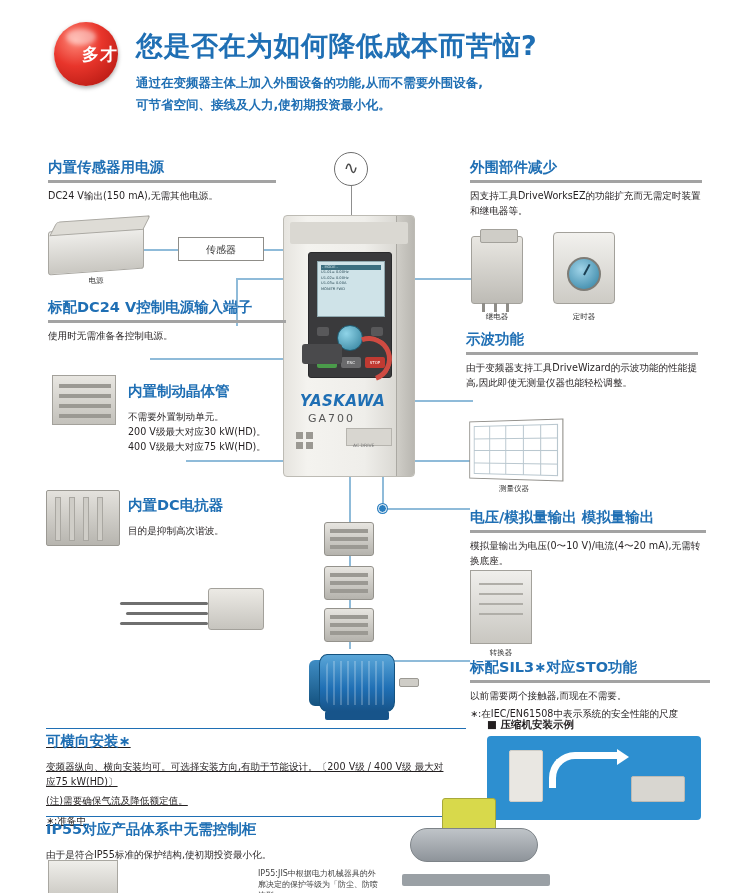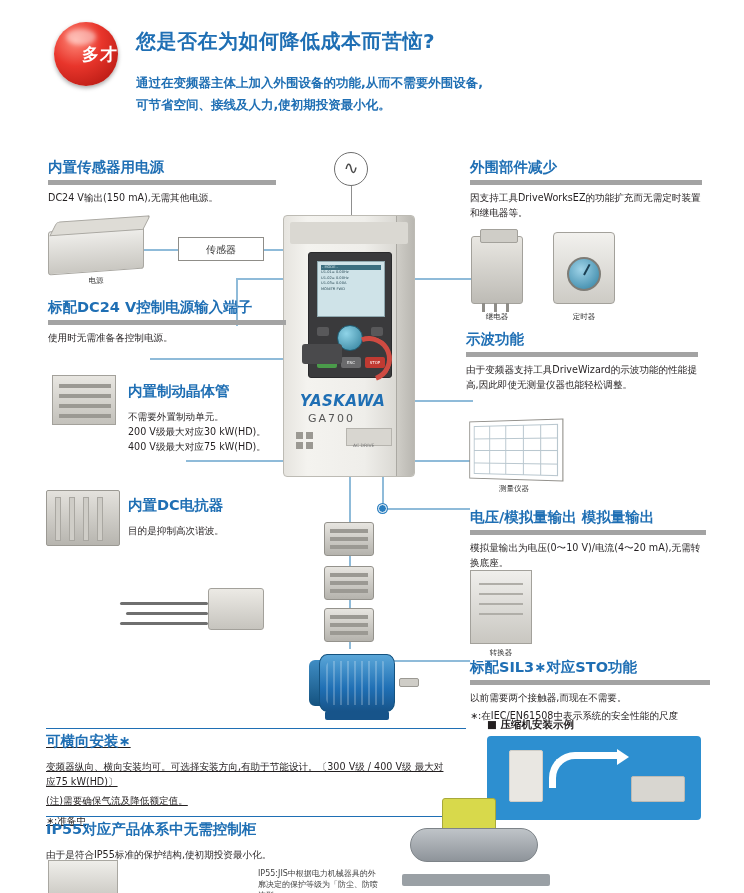--- a/index.html
+++ b/index.html
@@ -23,32 +23,32 @@
   .badge span {
     position:absolute; left:0; right:0; top:50%; transform:translateY(-50%);
     text-align:right; color:#fff; font-size:17px; font-weight:bold; letter-spacing:1px;
   }
   .badge:before {
     content:""; position:absolute; left:12px; top:7px; width:30px; height:16px;
     border-radius:50%; background:rgba(255,255,255,0.45); filter:blur(2px);
   }
   .headline {
     position:absolute; left:136px; top:28px; width:580px;
-    font-size:20px; font-weight:bold; color:#1f6fb4; letter-spacing:0.5px;
+    font-size:27px; font-weight:bold; color:#1f6fb4; letter-spacing:0.5px;
   }
   .subline {
     position:absolute; left:136px; top:72px; width:520px;
     font-size:12.5px; color:#1f6fb4; line-height:22px; font-weight:bold;
   }
 
   
   .blk { position:absolute; }
   .blk h3 {
     font-size:14.5px; color:#1f6fb4; font-weight:bold; line-height:19px;
-    padding-bottom:3px; border-bottom:5px solid #a3a3a3; white-space:nowrap;
+    padding-bottom:3px; border-bottom:3px solid #a3a3a3; white-space:nowrap;
   }
   .blk h3.nb { border-bottom:none; }
   .blk p {
     font-size:9.6px; color:#231f20; line-height:15px; margin-top:5px;
   }
   .tiny { font-size:8px; line-height:12px; color:#444; }
 
   
   .drive {
     position:absolute; left:283px; top:215px; width:132px; height:262px;
@@ -495,21 +495,21 @@
   <div class="motor">
     <div class="cap2"></div>
     <div class="body"></div>
     <div class="shaft"></div>
     <div class="foot"></div>
   </div>
 
   <div class="hr" style="left:46px; top:728px; width:420px;"></div>
   <div class="blk" style="left:46px; top:732px; width:420px;text-decoration:underline;">
     <h3 class="nb">可横向安装∗</h3>
-    <p style="width:400px">变频器纵向、横向安装均可。可选择安装方向,有助于节能设计。〔300 V级 / 400 V级 最大对应75 kW(HD)〕</p>
+    <p style="width:400px">变频器纵向、横向安装均可。可选择安装方向,有助于节能设计。〔200 V级 / 400 V级 最大对应75 kW(HD)〕</p>
     <p class="tiny" style="margin-top:4px">(注)需要确保气流及降低额定值。</p>
     <p class="tiny">∗:准备中</p>
   </div>
 
   <div class="hr" style="left:46px; top:816px; width:420px;"></div>
   <div class="blk" style="left:46px; top:820px; width:420px;">
     <h3 class="nb">IP55对应产品体系中无需控制柜</h3>
     <p style="width:400px">由于是符合IP55标准的保护结构,使初期投资最小化。</p>
   </div>
   <div class="tiny" style="position:absolute;left:258px;top:868px;width:120px;line-height:11px">IP55:JIS中根据电力机械器具的外廓决定的保护等级为「防尘、防喷流型」。</div>

